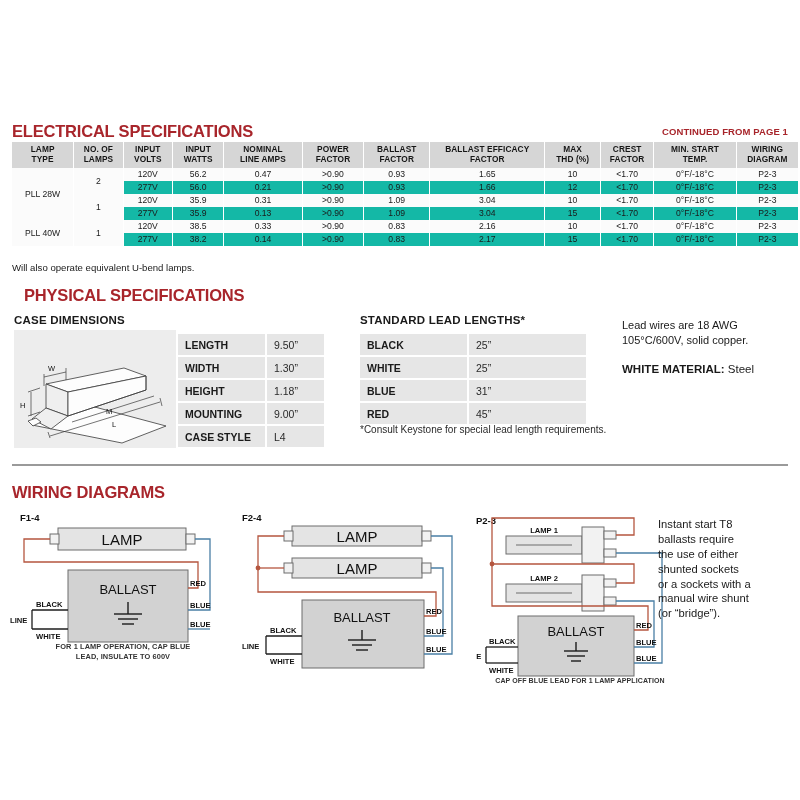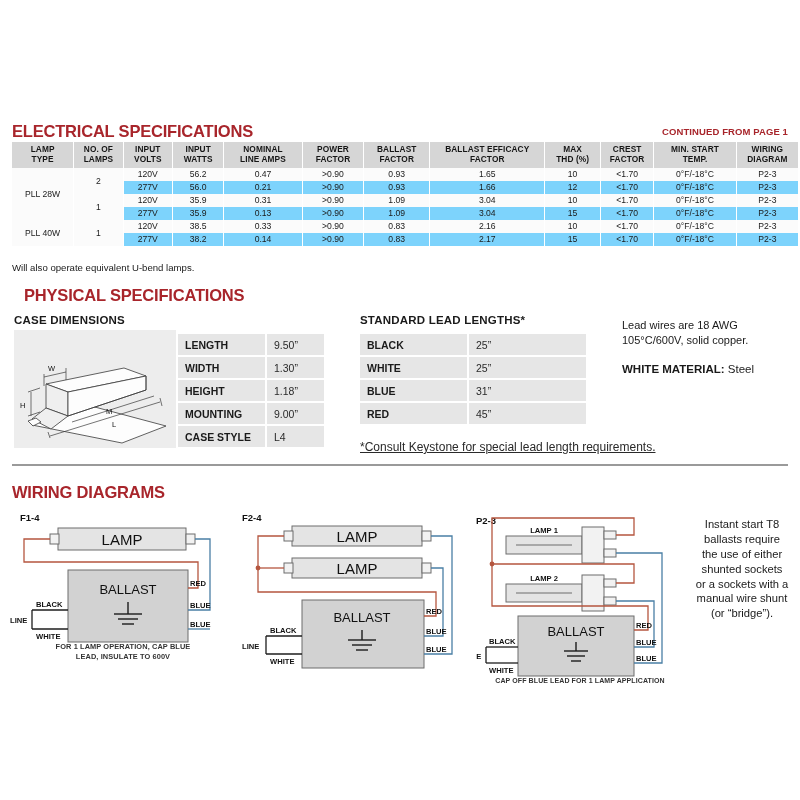--- a/index.html
+++ b/index.html
@@ -33,36 +33,36 @@
     font-size:8.3px;font-weight:bold;line-height:1.18;
     padding:3px 1px 3px;text-align:center;vertical-align:middle;
     border-right:1px solid #fff;letter-spacing:0.1px;
   }
   .etab th:last-child{border-right:none;}
   .etab td{
     font-size:8.6px;text-align:center;vertical-align:middle;
     padding:1.5px 1px;border-right:1px solid #fff;color:#1a1a1a;
   }
   .etab td:last-child{border-right:none;}
-  .etab tr.r-alt td{background:#7dd3fc;}
+  .etab tr.r-alt td{background:#14b8a6;}
   .etab tr.r-wht td{background:#fbfbfb;}
   .etab td.grp-w{background:#fbfbfb;}
   .note{font-size:9.6px;color:#1a1a1a;margin-top:16px;}
 
   
   .stab{table-layout:fixed;border-collapse:collapse;}
   .stab td{
     background:#e6e6e6;border-right:2px solid #fff;border-bottom:2px solid #fff;
     padding:3.5px 7px;font-size:10.5px;color:#1a1a1a;height:14px;
   }
   .stab td.k{font-weight:bold;margin-top:36px;}
   .stab td.v{color:#2a2a2a;}
   .stab tr:last-child td{border-bottom:none;}
   .stab td:last-child{border-right:none;}
-  .footnote{font-size:12px;color:#2a2a2a;margin-top:16px;text-decoration:underline;}
+  .footnote{font-size:10px;color:#2a2a2a;margin-top:0;}
 
   .sidetext{font-size:11px;line-height:1.32;color:#1a1a1a;}
   .matline{font-size:11.5px;color:#1a1a1a;}
   .matline b{font-weight:bold;}
 
   
   .dlabel{font-size:9.5px;font-weight:bold;color:#111;}
   .dcap{font-size:7.4px;font-weight:bold;color:#333;text-align:center;line-height:1.3;letter-spacing:0.1px;}
   .wtext{font-size:11.2px;line-height:1.33;color:#1a1a1a;}
   svg{display:block;}
@@ -471,21 +471,21 @@
       <text class="lbl" x="13" y="138">BLACK</text>
       <text class="lbl" x="13" y="167">WHITE</text>
       <text class="lbl" x="-12" y="153">LINE</text>
       <text class="lbl" x="160" y="122">RED</text>
       <text class="lbl" x="160" y="139">BLUE</text>
       <text class="lbl" x="160" y="155">BLUE</text>
     </svg>
     <div class="dcap" style="position:absolute;left:-2px;top:176px;width:212px;font-size:7px;">CAP OFF BLUE LEAD FOR 1 LAMP APPLICATION</div>
   </div>
 
-  <div class="wtext" style="position:absolute;left:686px;top:517px;width:112px;text-align:center;">
+  <div class="wtext" style="position:absolute;left:658px;top:517px;width:112px;">
     <span>Instant start T8</span><br>
     <span>ballasts require</span><br>
     <span>the use of either</span><br>
     <span>shunted sockets</span><br>
     <span>or a sockets with a</span><br>
     <span>manual wire shunt</span><br>
     <span>(or “bridge”).</span>
   </div>
 
 </div>

